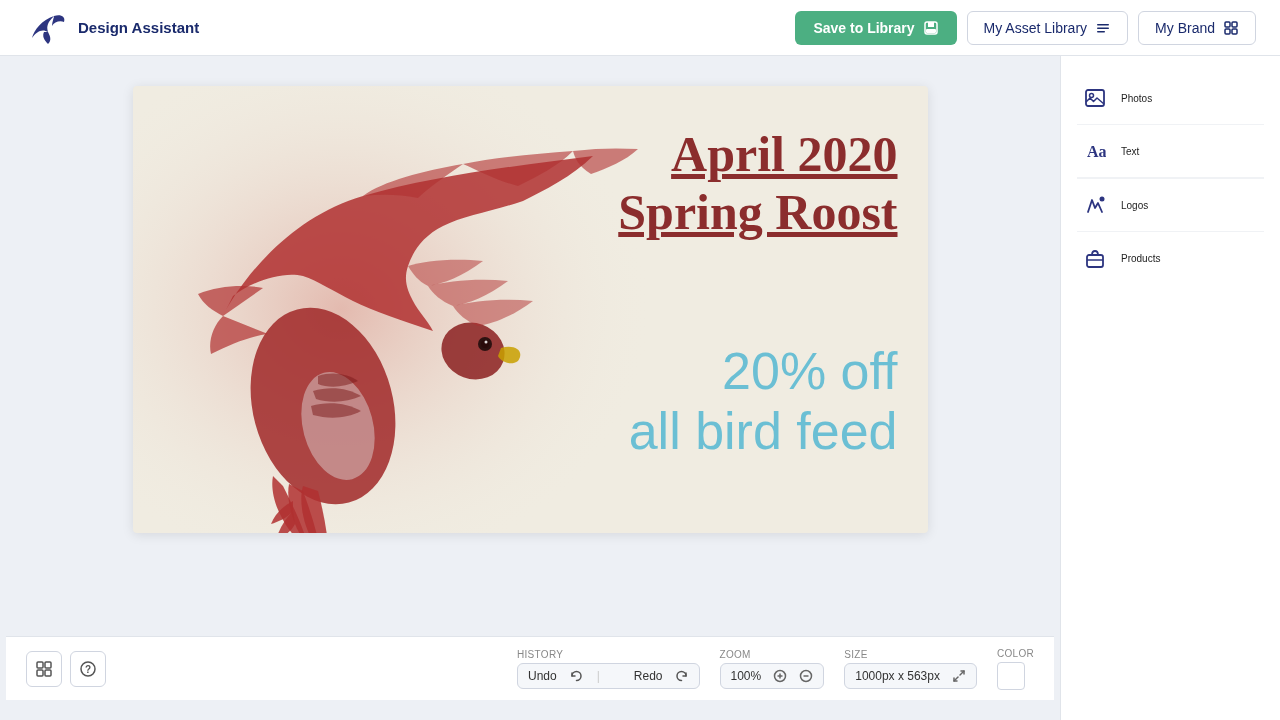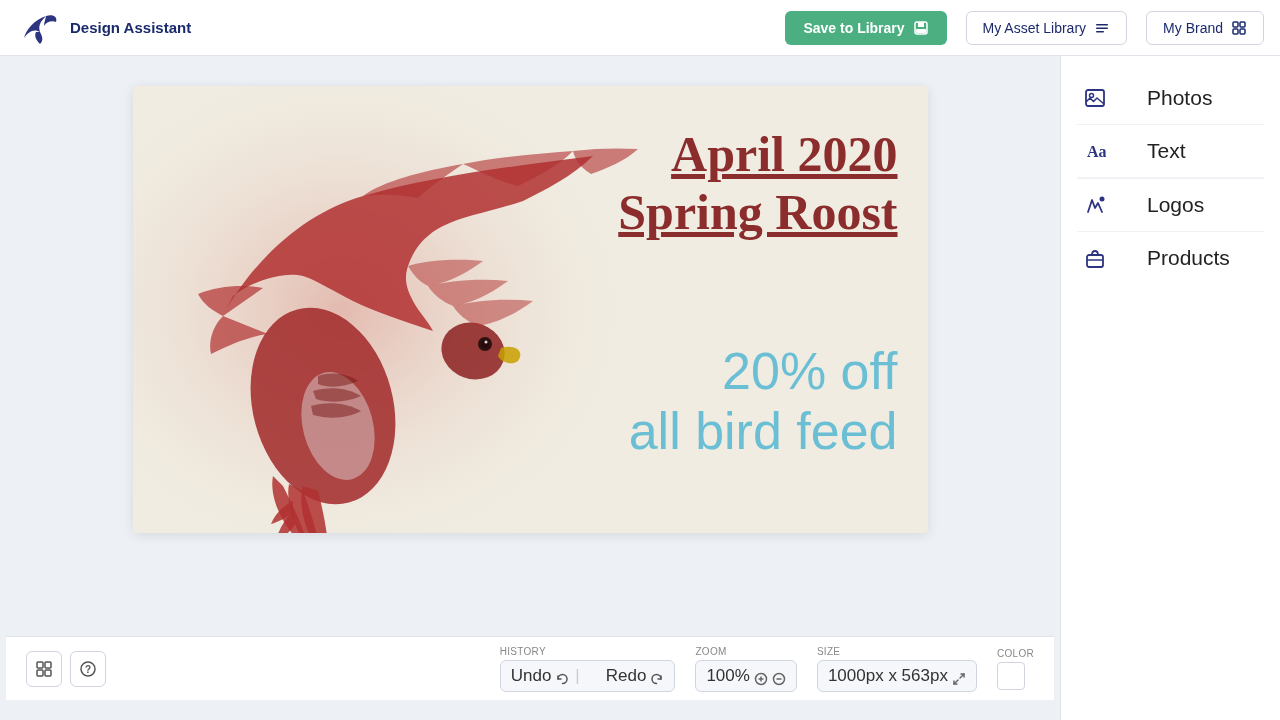--- a/index.html
+++ b/index.html
@@ -12,21 +12,21 @@
       display: flex;
       flex-direction: column;
     }
 
     
     .header {
       background: #fff;
       height: 56px;
       display: flex;
       align-items: center;
-      padding: 0 16px;
+      padding: 0 24px;
       border-bottom: 1px solid #e0e4ea;
       gap: 12px;
       flex-shrink: 0;
     }
     .logo-area {
       display: flex;
       align-items: center;
       gap: 10px;
       flex: 1;
     }
@@ -35,21 +35,21 @@
       height: 36px;
     }
     .app-title {
       font-size: 15px;
       font-weight: 700;
       color: #1a2a6c;
     }
     .header-actions {
       display: flex;
       align-items: center;
-      gap: 19px;
+      gap: 10px;
     }
     .btn-save {
       background: #4caf82;
       color: #fff;
       border: none;
       border-radius: 6px;
       padding: 9px 18px;
       font-size: 14px;
       font-weight: 600;
       cursor: pointer;
@@ -174,27 +174,27 @@
     }
     .toolbar-label {
       font-size: 10px;
       color: #888;
       font-weight: 500;
       text-transform: uppercase;
       letter-spacing: 0.3px;
     }
     .toolbar-control {
       display: flex;
-      align-items: flex-end;
-      gap: 4px;
+      align-items: flex-start;
+      gap: 12px;
       background: #f5f7fa;
       border: 1.5px solid #d0d5e0;
       border-radius: 6px;
       padding: 5px 10px;
-      font-size: 17px;
+      font-size: 12px;
       color: #333;
       font-weight: 500;
     }
     .ctrl-icon {
       color: #666;
       font-size: 14px;
       cursor: pointer;
     }
     .color-swatch {
       width: 28px;
@@ -228,24 +228,23 @@
       width: 24px;
       height: 24px;
       color: #0f766e;
       display: flex;
       align-items: center;
       justify-content: center;
       font-size: 18px;
       flex-shrink: 0;
     }
     .panel-item-label {
-      font-size: 21px;
+      font-size: 10px;
       color: #222;
       font-weight: 400;
-      margin-left: 26px;
     }
 
     
     .panel-divider {
       height: 1px;
       background: #f0f2f5;
       margin: 0 16px;
     }
   </style>
 </head>

